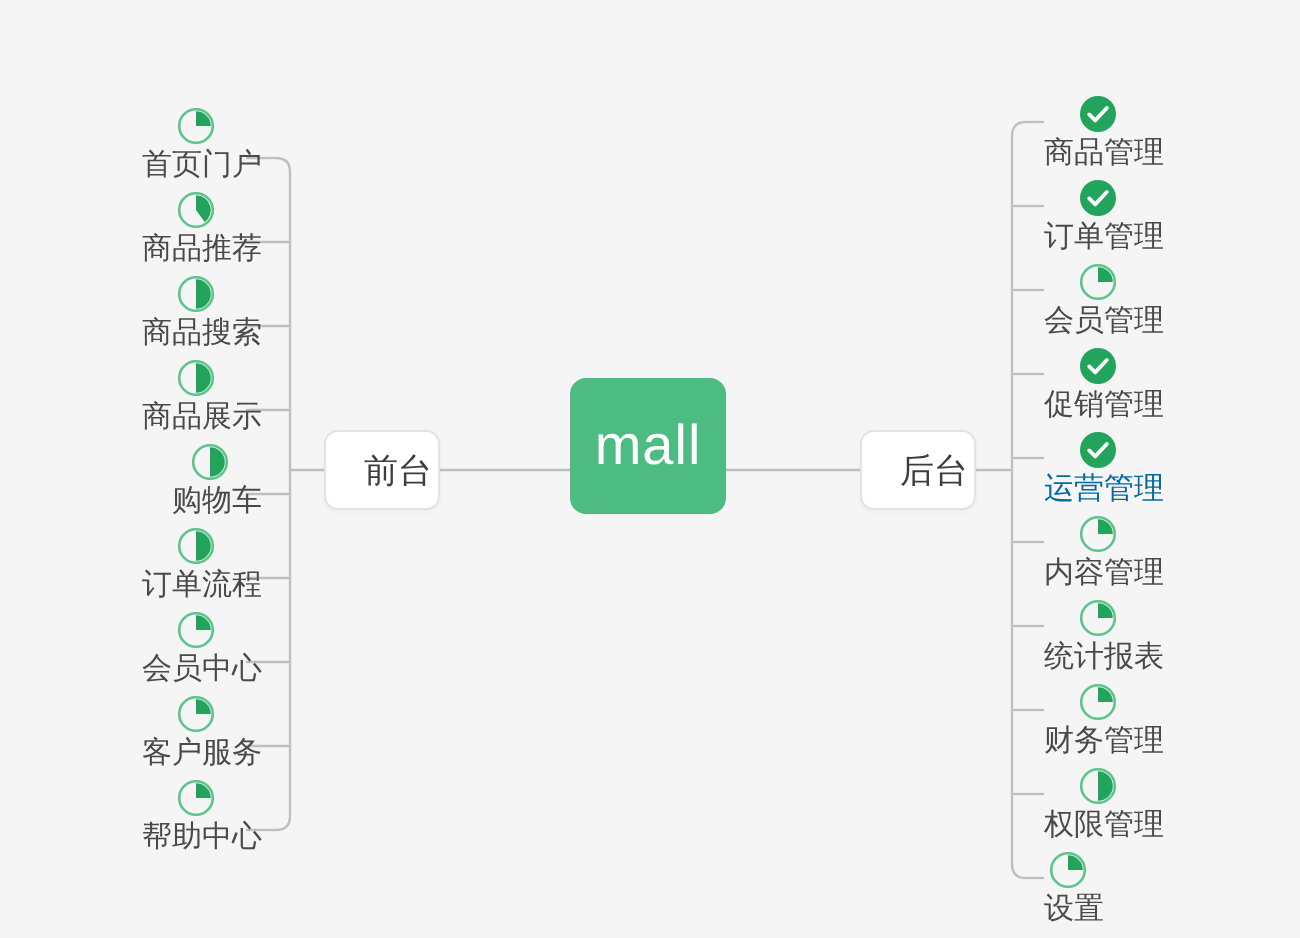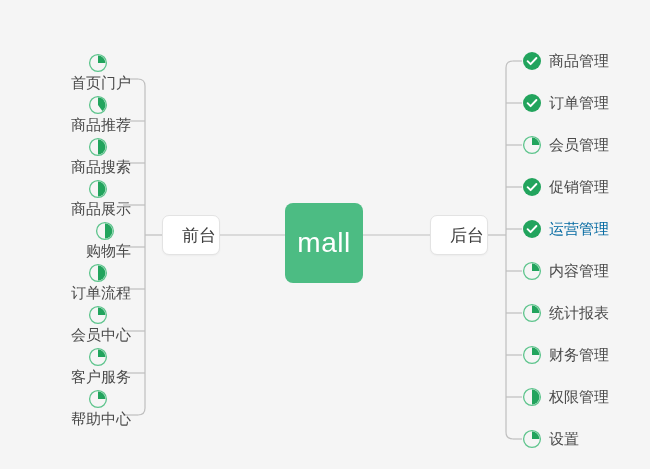--- a/index.html
+++ b/index.html
@@ -25,23 +25,23 @@
     top: 0;
     width: 650px;
     height: 469px;
     pointer-events: none;
   }
 
   
   .center-node {
     position: absolute;
     left: 285px;
-    top: 203px;
+    top: 189px;
     width: 78px;
-    height: 80px;
+    height: 68px;
     border-radius: 8px;
     display: flex;
     align-items: center;
     justify-content: center;
     color: #ffffff;
     font-size: 28px;
     letter-spacing: 0.5px;
     box-sizing: border-box;
   }
 
@@ -77,20 +77,21 @@
     white-space: nowrap;
   }
   .leaf-left {
     right: 519px;      
     justify-content: flex-end;
     flex-direction: column;
   }
   .leaf-right {
     left: 522px;
     justify-content: flex-start;
+    flex-direction: column;
   }
   .leaf-icon {
     width: 20px;
     height: 20px;
     flex: 0 0 20px;
     display: block;
   }
   .leaf-left .leaf-icon  { margin-right: 7px; }
   .leaf-right .leaf-icon { margin-right: 7px; }
   .leaf-label { line-height: 20px; }

